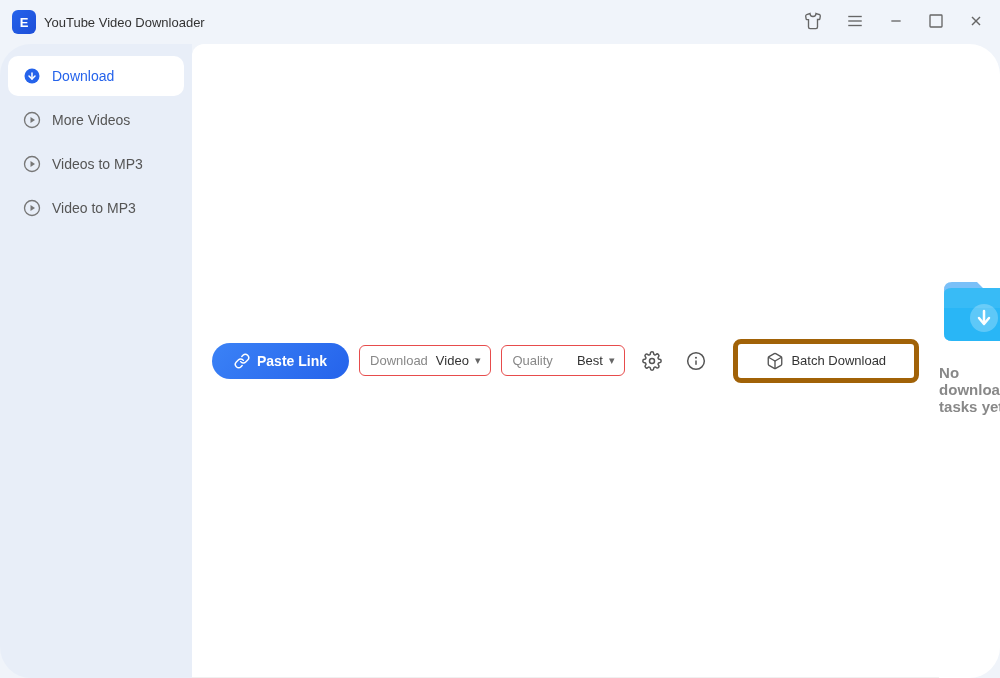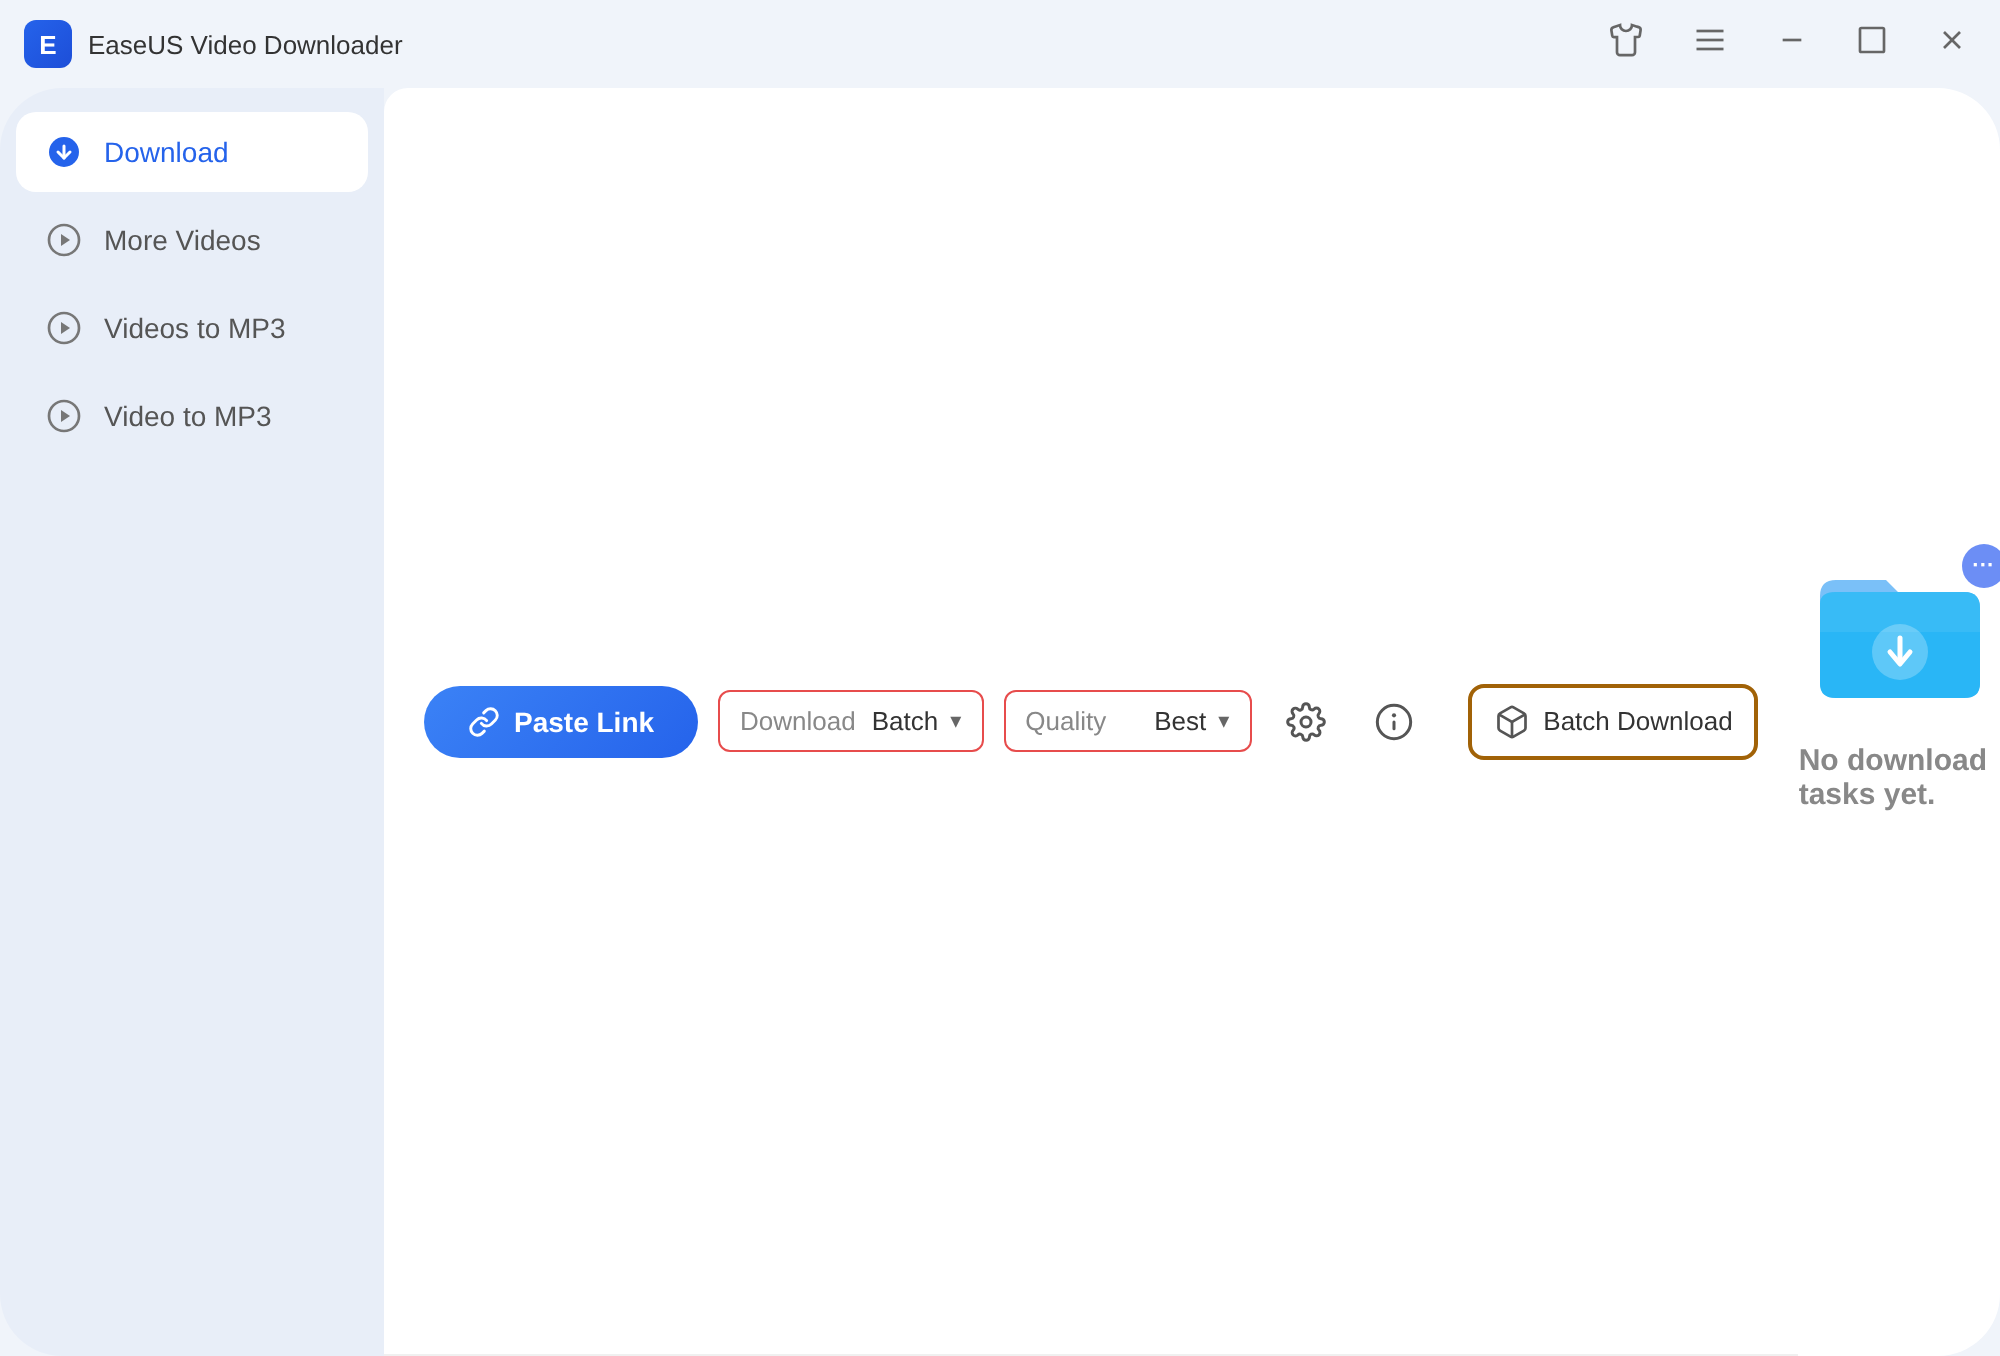--- a/index.html
+++ b/index.html
@@ -180,23 +180,23 @@
       background: none;
     }
 
     .spacer { flex: 1; }
 
     .batch-download-btn {
       display: flex;
       align-items: center;
       gap: 7px;
       background: white;
-      border: 2px solid #a16207;
+      border: 5px solid #a16207;
       border-radius: 8px;
-      padding: 8px 11px;
+      padding: 8px 28px;
       font-size: 13px;
       font-weight: 500;
       cursor: pointer;
       color: #333;
     }
 
     
     .tabs-bar {
       display: flex;
       align-items: center;
@@ -273,21 +273,21 @@
       color: #888;
       font-weight: 700;
     }
   </style>
 </head>
 <body>
 
 <div class="title-bar">
   <div class="title-bar-left">
     <div class="app-icon">E</div>
-    <span class="app-title">EaseUS Video Downloader</span>
+    <span class="app-title">YouTube Video Downloader</span>
   </div>
   <div class="title-bar-controls">
     <button class="title-bar-btn">
       <svg width="18" height="18" viewBox="0 0 24 24" fill="none" stroke="#666" stroke-width="1.8">
         <path d="M20.38 3.46L16 2a4 4 0 01-8 0L3.62 3.46a2 2 0 00-1.34 2.23l.58 3.57a1 1 0 00.99.86H6v10c0 1.1.9 2 2 2h8a2 2 0 002-2V10h2.15a1 1 0 00.99-.86l.58-3.57a2 2 0 00-1.34-2.23z"></path>
       </svg>
     </button>
     <button class="title-bar-btn">
       <svg width="18" height="18" viewBox="0 0 24 24" fill="none" stroke="#666" stroke-width="1.8">
         <line x1="3" y1="6" x2="21" y2="6"></line>
@@ -367,21 +367,21 @@
       <button class="paste-link-btn">
         <svg width="16" height="16" viewBox="0 0 24 24" fill="none" stroke="white" stroke-width="2.2" stroke-linecap="round">
           <path d="M10 13a5 5 0 007.54.54l3-3a5 5 0 00-7.07-7.07l-1.72 1.71"></path>
           <path d="M14 11a5 5 0 00-7.54-.54l-3 3a5 5 0 007.07 7.07l1.71-1.71"></path>
         </svg>
         <span>Paste Link</span>
       </button>
 
       <div class="dropdown-select">
         <span class="label-muted">Download</span>
-        <span style="margin-left:4px" class="label-value">Batch</span>
+        <span style="margin-left:4px" class="label-value">Video</span>
         <span class="dropdown-chevron">▾</span>
       </div>
 
       <div class="dropdown-select">
         <span class="label-muted">Quality</span>
         <span style="margin-left:20px" class="label-value">Best</span>
         <span class="dropdown-chevron">▾</span>
       </div>
 
       <button class="icon-btn">

